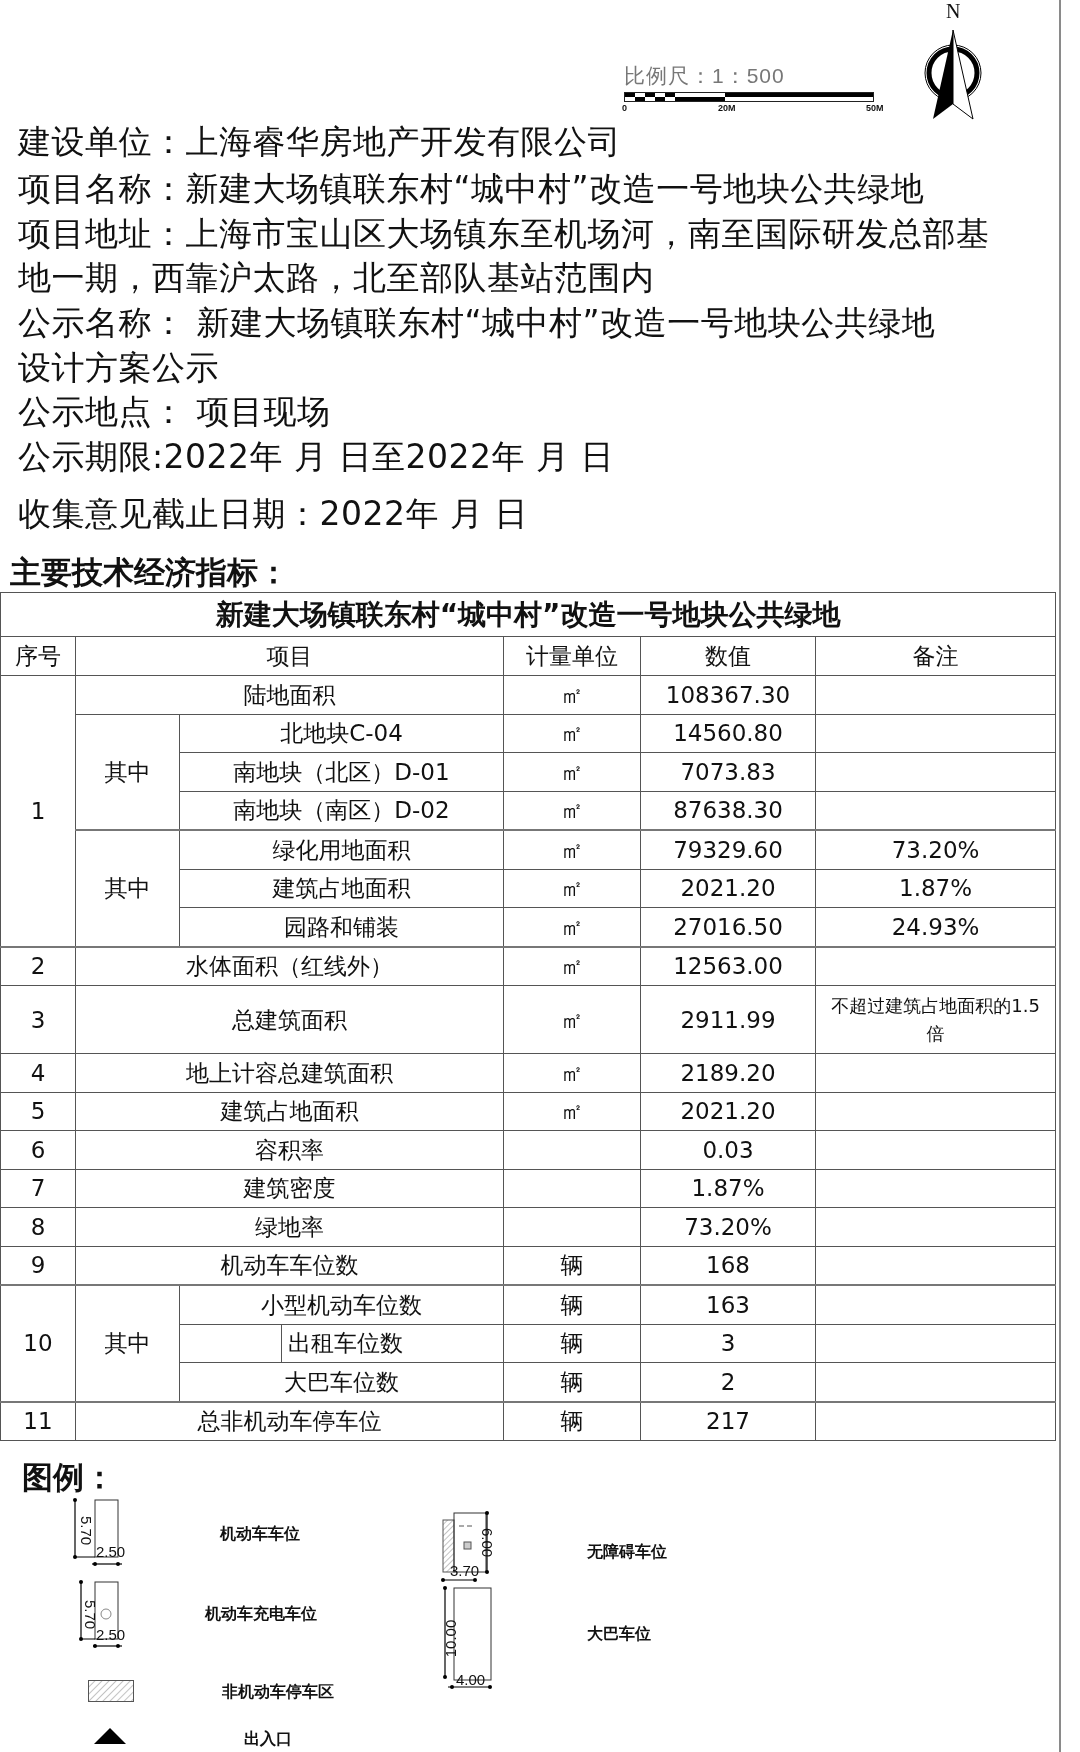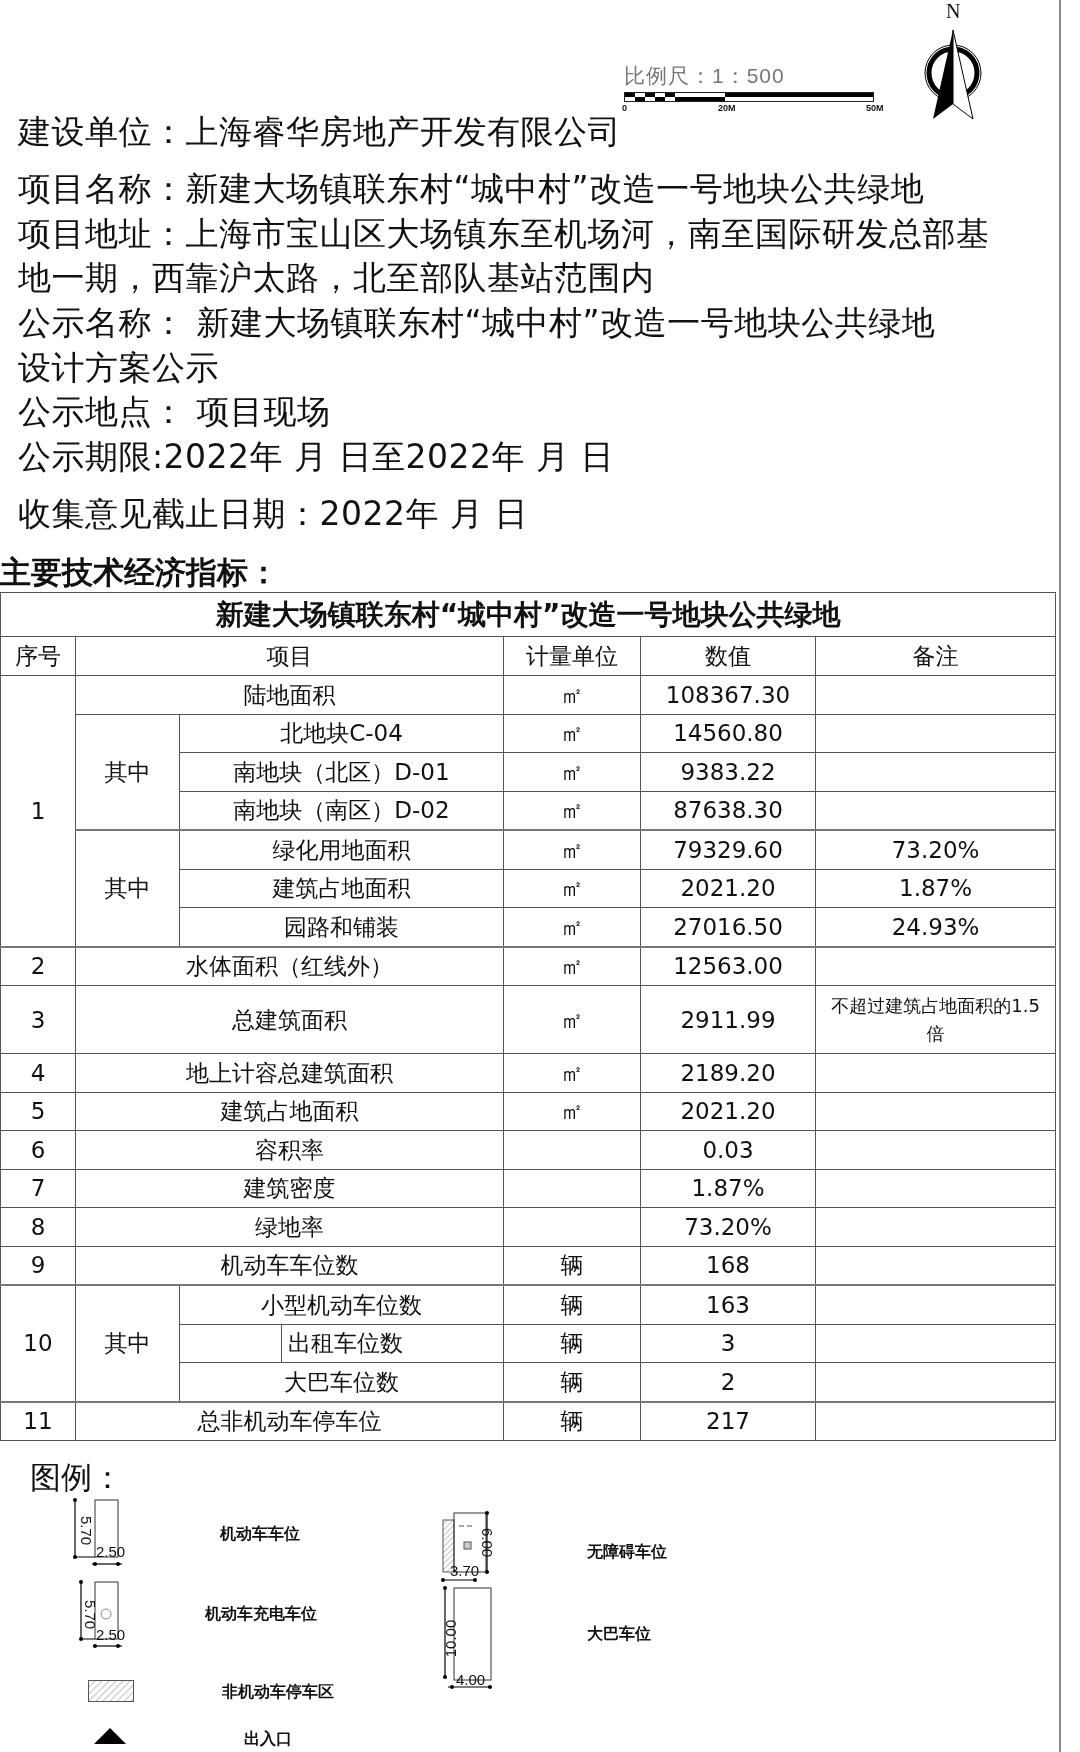--- a/index.html
+++ b/index.html
@@ -14,33 +14,33 @@
   .seg { height:100%; display:flex; flex-direction:column; box-sizing:border-box; }
   .seg .h { flex:1; }
   .tick-label { top:103px; font-size:9px; font-weight:bold; font-family:"Liberation Sans", sans-serif; }
 
   
   .compass { left:920px; top:0; width:70px; height:125px; }
 
   
   .info-line { left:18px; font-size:33px; line-height:44px; white-space:nowrap; letter-spacing:0.5px; }
 
-  .section-title { left:0; top:552px; font-size:31px; font-weight:bold;text-align:right; }
+  .section-title { left:10px; top:552px; font-size:31px; font-weight:bold;text-align:right; }
 
   
   .tbl { position:absolute; left:0; top:592px; width:1055px; border-collapse:collapse; table-layout:fixed;border-radius:32px; }
   .tbl td { border:1px solid #555; text-align:center; vertical-align:middle; font-size:23px; padding:0; height:37.5px; line-height:26px; }
   .tbl td.title-cell { font-size:28px; font-weight:bold; height:43px; }
   .tbl td.hdr { height:38px; }
   .tbl td.tall { height:67px; }
   .tbl td.note { font-size:18px; line-height:28px; }
   .tbl tr.thick td { border-top:2px solid #777; }
 
   
-  .legend-title { left:30px; top:1457px; font-size:31px; font-weight:normal;text-align:right; }
+  .legend-title { left:22px; top:1457px; font-size:31px; font-weight:bold;text-align:right; }
   .legend-label { font-size:16px; font-weight:bold; white-space:nowrap; }
   .dim { font-size:15px; font-family:"Liberation Sans", sans-serif; }
 </style>
 </head>
 <body>
 
 <div class="page-border"></div>
 
 <div class="abs scale-label">比例尺：1：500</div>
 <div class="abs scale-bar">
@@ -80,21 +80,21 @@
 <div class="abs compass">
   <div class="abs" style="left:26px;top:0;font-size:20px;font-family:'Liberation Serif',serif;">N</div>
   <svg width="70" height="125" viewBox="0 0 70 125">
     <circle cx="33" cy="73" r="28" fill="none" stroke="#000" stroke-width="1"></circle>
     <circle cx="33" cy="73" r="24" fill="none" stroke="#000" stroke-width="5"></circle>
     <polygon points="33,30 13,119 33,104" fill="#000"></polygon>
     <polygon points="33,30 53,119 33,104" fill="#fff" stroke="#000" stroke-width="1"></polygon>
   </svg>
 </div>
 
-<div class="abs info-line" style="top:110px">建设单位：上海睿华房地产开发有限公司</div>
+<div class="abs info-line" style="top:120px">建设单位：上海睿华房地产开发有限公司</div>
 <div class="abs info-line" style="top:167px">项目名称：新建大场镇联东村“城中村”改造一号地块公共绿地</div>
 <div class="abs info-line" style="top:212px">项目地址：上海市宝山区大场镇东至机场河，南至国际研发总部基</div>
 <div class="abs info-line" style="top:256px">地一期，西靠沪太路，北至部队基站范围内</div>
 <div class="abs info-line" style="top:301px">公示名称：  新建大场镇联东村“城中村”改造一号地块公共绿地</div>
 <div class="abs info-line" style="top:346px">设计方案公示</div>
 <div class="abs info-line" style="top:390px">公示地点：  项目现场</div>
 <div class="abs info-line" style="top:435px">公示期限:2022年    月    日至2022年    月    日</div>
 <div class="abs info-line" style="top:492px">收集意见截止日期：2022年    月    日</div>
 
 <div class="abs section-title">主要技术经济指标：</div>
@@ -131,21 +131,21 @@
   <tr>
     <td rowspan="3">其中</td>
     <td colspan="2">北地块C-04</td>
     <td>㎡</td>
     <td>14560.80</td>
     <td></td>
   </tr>
   <tr>
     <td colspan="2">南地块（北区）D-01</td>
     <td>㎡</td>
-    <td>9383.22</td>
+    <td>7073.83</td>
     <td></td>
   </tr>
   <tr>
     <td colspan="2">南地块（南区）D-02</td>
     <td>㎡</td>
     <td>87638.30</td>
     <td></td>
   </tr>
   <tr class="thick">
     <td rowspan="3">其中</td>

